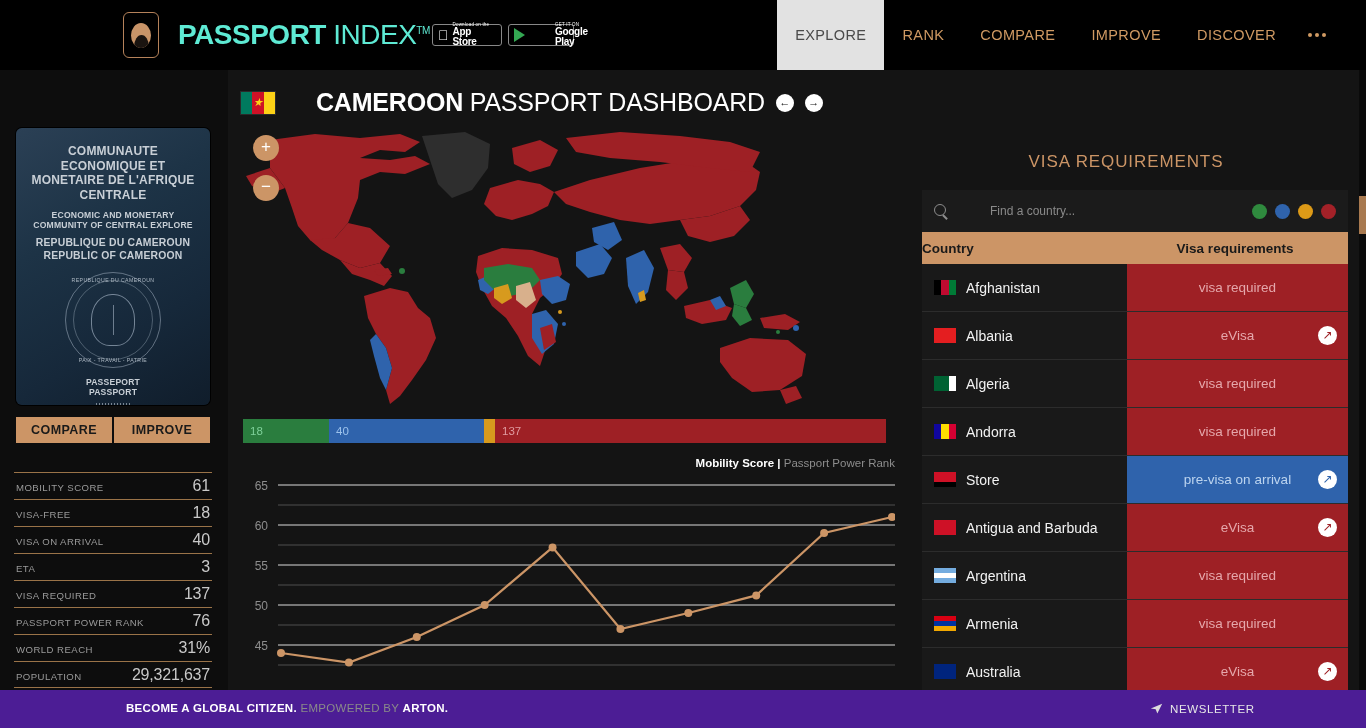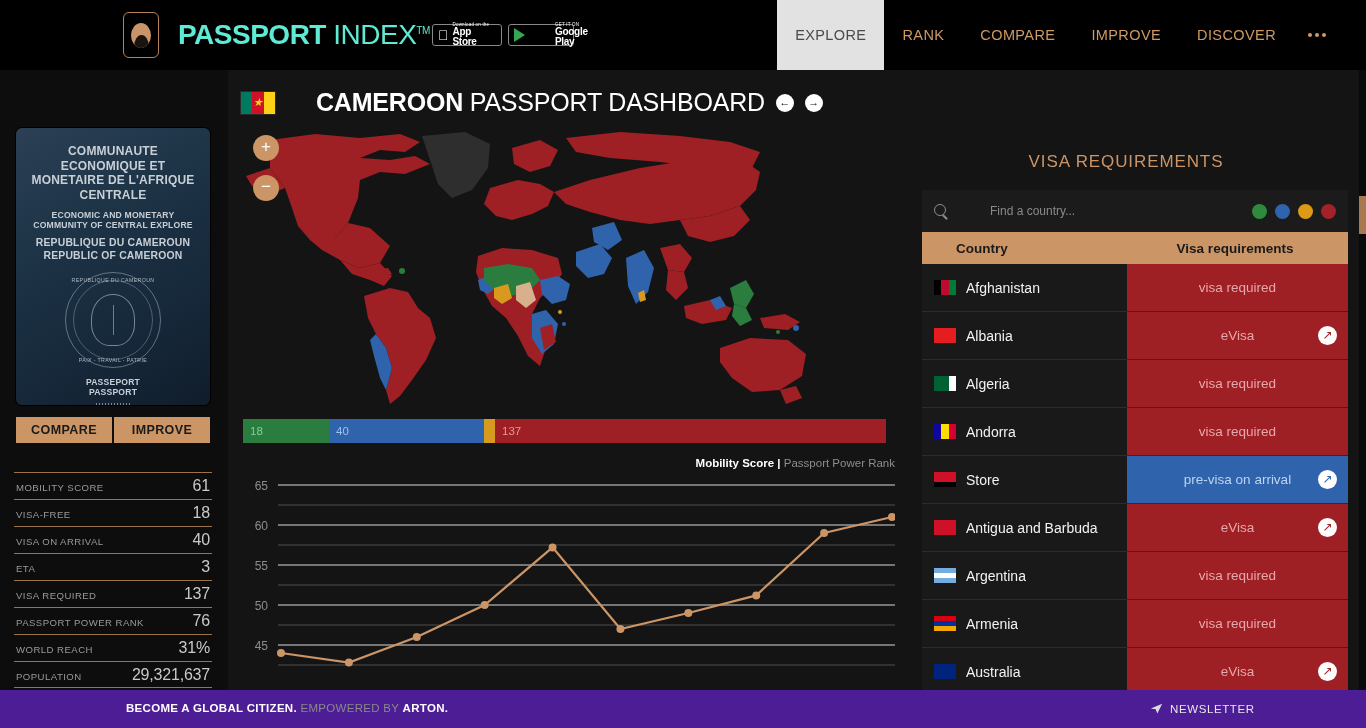--- a/index.html
+++ b/index.html
@@ -215,21 +215,21 @@
     color: #9c9c9c; font-size: 12px; font-family: "Liberation Sans", sans-serif; margin-left: 32px;
   }
   .search-input::placeholder { color: #8a8a8a; }
   .dots { display: flex; gap: 8px; }
   .dots span { width: 15px; height: 15px; border-radius: 50%; display:block; cursor:pointer;}
 
   .tbl-head {
     position: absolute; left: 14px; top: 162px; width: 426px; height: 32px;
     background: #cc9566; display: flex; color: #1a1a1a; font-weight: bold; font-size: 13.5px;
   }
-  .th-country { width: 200px; padding-left: 34px; display:flex; align-items:center;}
+  .th-country { width: 200px; display:flex; align-items:center;}
   .th-visa { flex: 1; display:flex; align-items:center; justify-content:center; }
 
   .tbl-body { position: absolute; left: 14px; top: 194px; width: 426px; height: 496px; overflow: hidden; }
   .trow { display: flex; height: 48px; border-bottom: 1px solid #2c2c2c; }
   .td-country {
     width: 205px; display: flex; align-items: center; gap: 10px;
     padding-left: 12px; background: #191919; color: #f2f2f2; font-size: 14px;
   }
   .td-visa {
     flex: 1; display: flex; align-items: center; justify-content: center;

